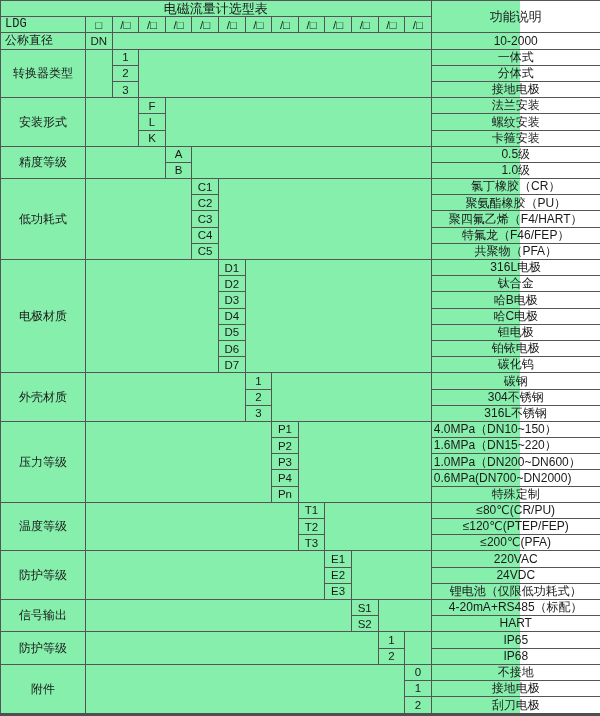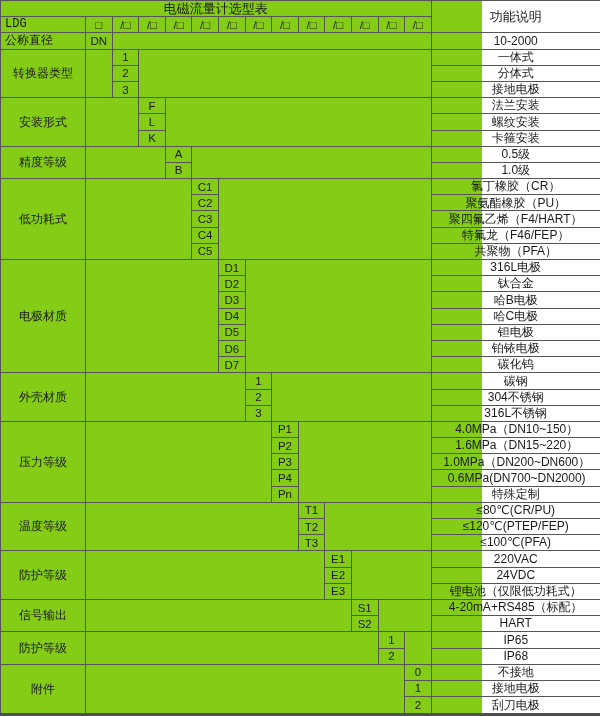--- a/index.html
+++ b/index.html
@@ -1,16 +1,16 @@
 <!DOCTYPE html>
 <html><head>
 <meta charset="utf-8">
 <style>
   html,body{margin:0;padding:0;background:#ffffff;}
-  #page{width:482px;height:716px;background:#84cc16;}
+  #page{width:520px;height:716px;background:#86efac;}
   table{
     border-collapse:collapse;table-layout:fixed;
     width:600px;height:716px;
     font-family:"Liberation Sans","DejaVu Sans",sans-serif;
     font-size:12px;color:#1a1a1a;
     border:1px solid #4f4f4f;
     border-bottom:3px solid #4f4f4f;
   }
   td{
     border:1px solid #555555;
@@ -18,21 +18,21 @@
     text-align:center;vertical-align:middle;
     overflow:hidden;white-space:nowrap;
     line-height:1.05;
     height:14px;
   }
   col.c-label{width:85px;}
   col.c-code{width:26.6px;}
   col.c-right{width:169px;}
   .title-cell{font-size:13px;}
   .label-left{text-align:left;padding-left:4px;font-family:Liberation Mono, monospace;}
-  .desc-left{text-align:center;padding-left:2px;}
+  .desc-left{text-align:left;padding-left:2px;}
   .code-cell{font-size:11.5px;}
 </style>
 </head>
 <body>
 
 <div id="page">
   <table>
     <colgroup>
       <col class="c-label">
       <col class="c-code">
@@ -216,21 +216,21 @@
           <td class="code-cell">T1</td>
           <td rowspan="3" colspan="4"></td>
           <td>≤80℃(CR/PU)</td>
         </tr>
         <tr>
           <td class="code-cell">T2</td>
           <td>≤120℃(PTEP/FEP)</td>
         </tr>
         <tr>
           <td class="code-cell">T3</td>
-          <td>≤100℃(PFA)</td>
+          <td>≤200℃(PFA)</td>
         </tr>
         <tr>
           <td rowspan="3">防护等级</td>
           <td rowspan="3" colspan="9"></td>
           <td class="code-cell">E1</td>
           <td rowspan="3" colspan="3"></td>
           <td>220VAC</td>
         </tr>
         <tr>
           <td class="code-cell">E2</td>

